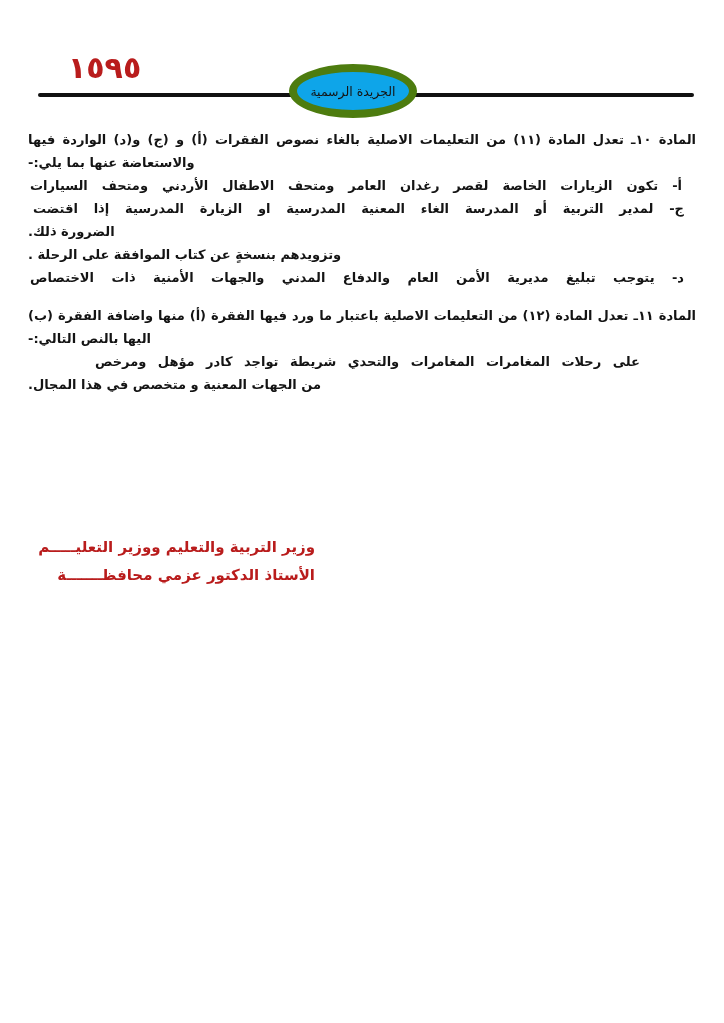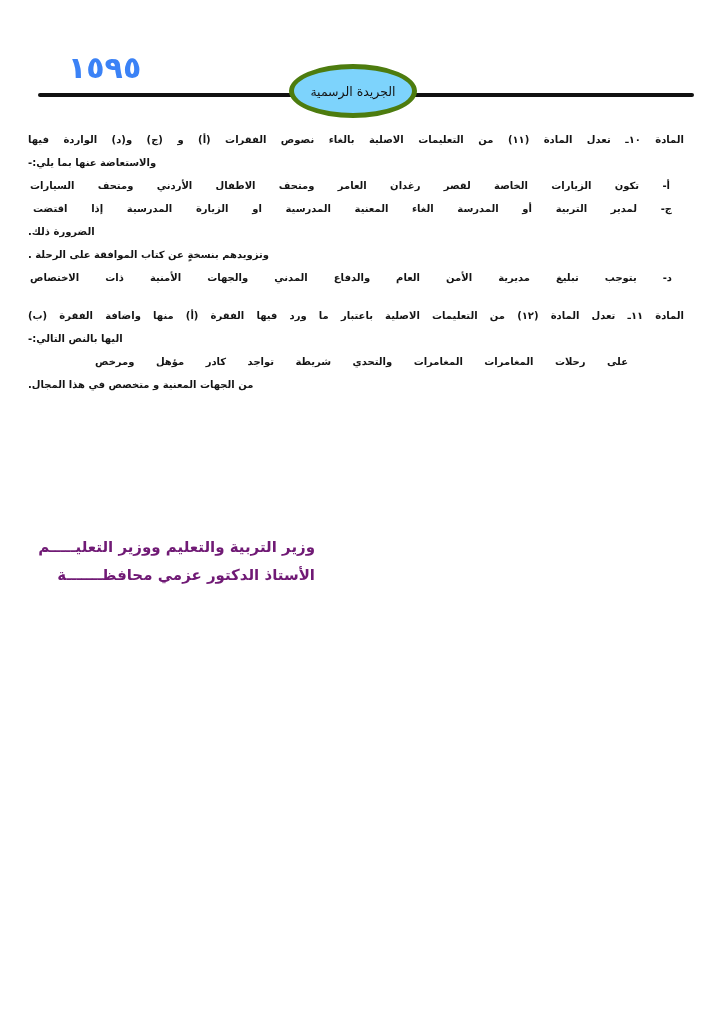--- a/index.html
+++ b/index.html
@@ -19,58 +19,58 @@
     direction: rtl;
   }
   
   .page-number {
     position: absolute;
     top: 50px;
     left: 68px;
     font-size: 30px;
     font-weight: bold;
     letter-spacing: 1px;
-    color: #3b82f6;
+    color: #b91c1c;
     direction: ltr;
   }
   .rule {
     position: absolute;
     top: 93px;
     left: 38px;
     right: 30px;
     height: 4px;
     background: #111;
     border-radius: 2px;
   }
   .gazette-oval {
     position: absolute;
     top: 64px;
     left: 289px;
     width: 128px;
     height: 54px;
-    background: #7dd3fc;
-    border: 5px solid #4d7c0f;
+    background: #0ea5e9;
+    border: 8px solid #4d7c0f;
     border-radius: 50%;
     display: flex;
     align-items: center;
     justify-content: center;
     box-sizing: border-box;
   }
   .gazette-oval span {
     font-size: 12.5px;
     font-weight: normal;
     white-space: nowrap;
   }
   
   .doc {
     position: absolute;
     top: 128px;
-    right: 40px;
+    right: 28px;
     left: 28px;
-    font-size: 10px;
+    font-size: 13px;
     font-weight: bold;
     line-height: 23px;
   }
   .doc .ln {
     min-height: 23px;
     white-space: normal;
   }
   .fill {
     text-align: justify;
     text-align-last: justify;
@@ -96,21 +96,21 @@
   .gap-top { margin-top: 15px; }
   
   .signature {
     position: absolute;
     top: 533px;
     left: 75px;
     width: 240px;
     font-size: 15px;
     font-weight: bold;
     line-height: 28px;
-    color: #701a75;
+    color: #b91c1c;
   }
   .signature .sig-ln {
     text-align: justify;
     text-align-last: justify;
     white-space: nowrap;
   }
 </style>
 </head>
 <body>
 

